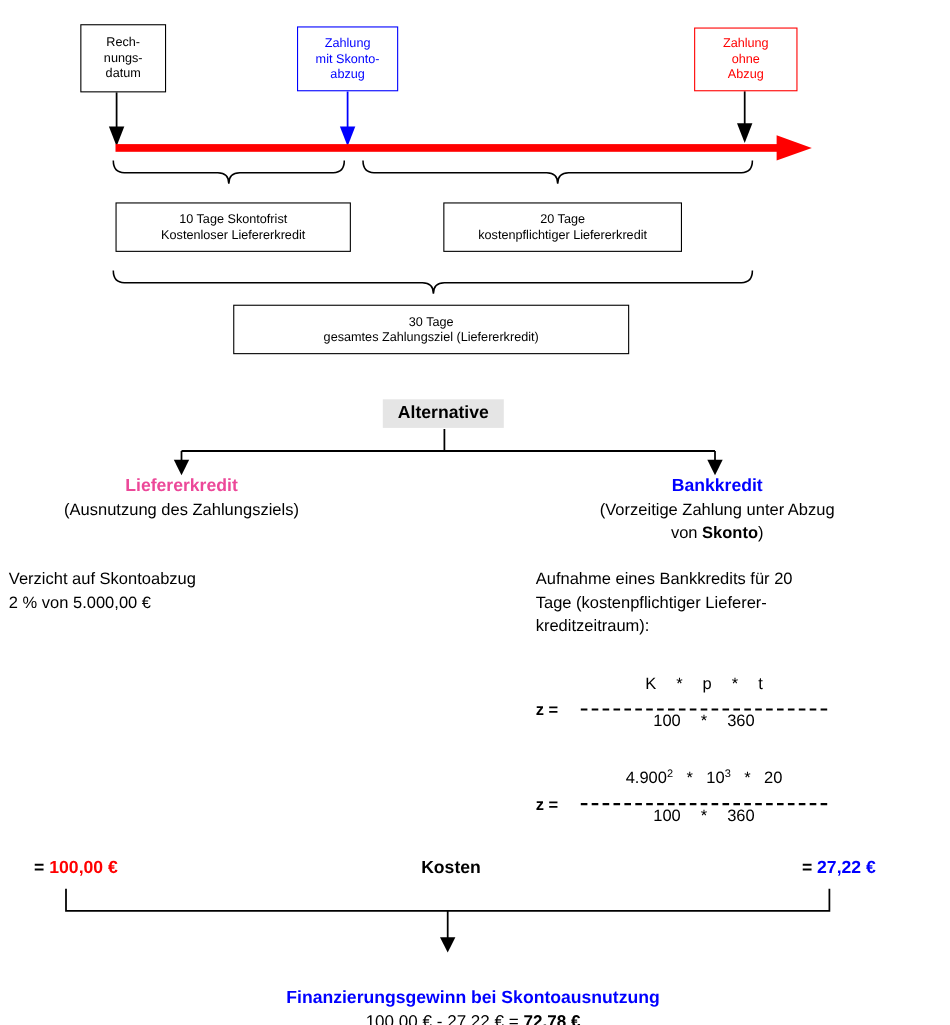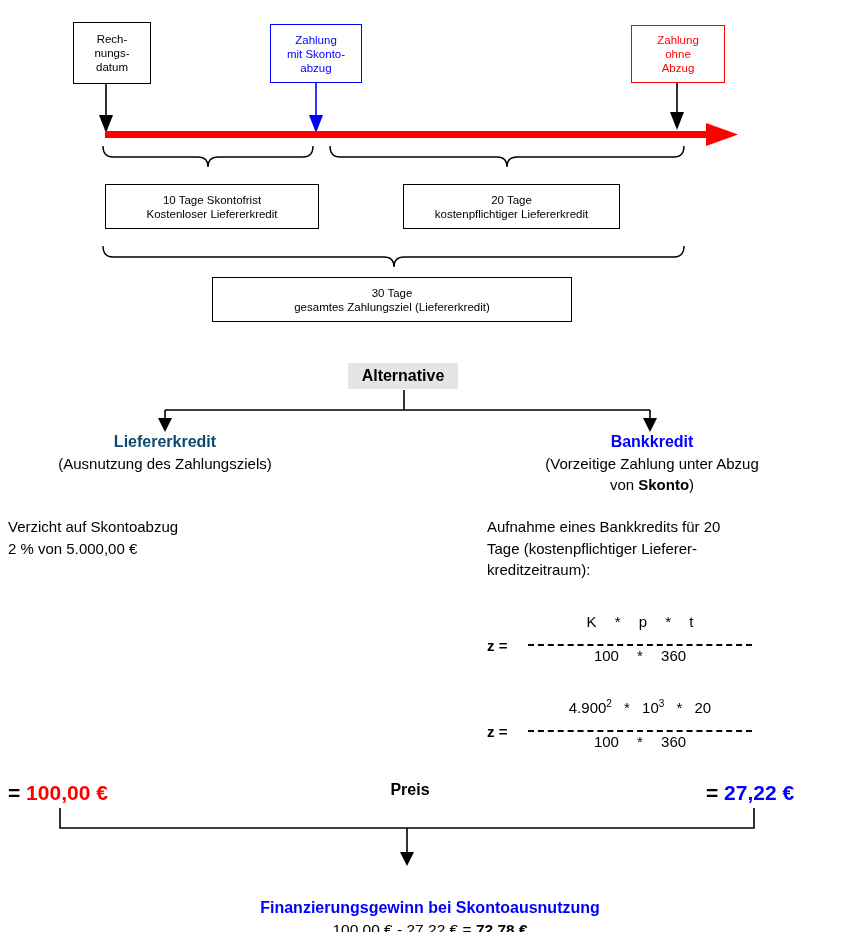--- a/index.html
+++ b/index.html
@@ -25,34 +25,34 @@
   }
 
   .alt-label{
     position:absolute;left:348px;top:363px;width:110px;height:26px;
     background:#e5e5e5;color:#000;font-weight:bold;font-size:16px;
     display:flex;align-items:center;justify-content:center;
   }
 
   .branch-head{position:absolute;text-align:center;font-size:15px;line-height:21px;}
   .branch-title{font-weight:bold;font-size:16px;line-height:22px;}
-  .branch-title.red{color:#0c4a6e;}
+  .branch-title.red{color:#ec4899;}
   .branch-title.blue{color:#0000FF;}
 
   .para{position:absolute;font-size:15px;line-height:21.5px;white-space:nowrap;}
 
   .fraction{position:absolute;left:528px;width:224px;text-align:center;font-size:15px;}
   .fraction .num{line-height:20px;padding-top:2px;word-spacing:14px;white-space:nowrap;}
   .fraction .num.tight{word-spacing:8px;}
   .fraction .frac-line{margin-top:12px;border-bottom:2px dashed #000;height:0;}
   .fraction .den{line-height:20px;word-spacing:14px;white-space:nowrap;}
   .fraction sup{font-size:10px;vertical-align:super;line-height:0;}
   .frac-lhs{position:absolute;left:487px;font-weight:bold;font-size:15px;line-height:20px;}
 
-  .result{position:absolute;font-weight:bold;font-size:21px;white-space:nowrap;}
+  .result{position:absolute;font-weight:bold;font-size:16px;white-space:nowrap;margin-left:23px;}
   .result .eq{color:#000;}
   .result .val.red{color:#FF0000;}
   .result .val.blue{color:#0000FF;}
   .kosten{position:absolute;left:330px;top:781px;width:160px;text-align:center;
           font-weight:bold;font-size:16px;color:#000;}
 
   .conclusion{position:absolute;left:130px;top:873px;width:600px;text-align:center;}
   .conclusion .title{color:#0000FF;font-weight:bold;font-size:16px;line-height:22px;margin-top:24px;}
   .conclusion .calc{color:#000;font-size:15.5px;line-height:22px;}
   .conclusion .calc b{font-weight:bold;}
@@ -172,21 +172,21 @@
       <span>*</span>
       <span>10</span><sup>3</sup>
       <span>*</span>
       <span>20</span></div>
     <div class="frac-line"></div>
     <div class="den">100 * 360</div>
   </div>
 
   <div class="result" style="left:8px;top:781px;"><span class="eq">=</span>&nbsp;<span class="val red">100,00 €</span></div>
 
-  <div class="kosten">Preis</div>
+  <div class="kosten">Kosten</div>
 
   <div class="result" style="left:706px;top:781px;"><span class="eq">=</span>&nbsp;<span class="val blue">27,22 €</span></div>
 
   <div class="conclusion">
     <div class="title">Finanzierungsgewinn bei Skontoausnutzung</div>
     <div class="calc"><span>100,00 € - 27,22 € = </span><b>72,78 €</b></div>
   </div>
 
 </div>
 

